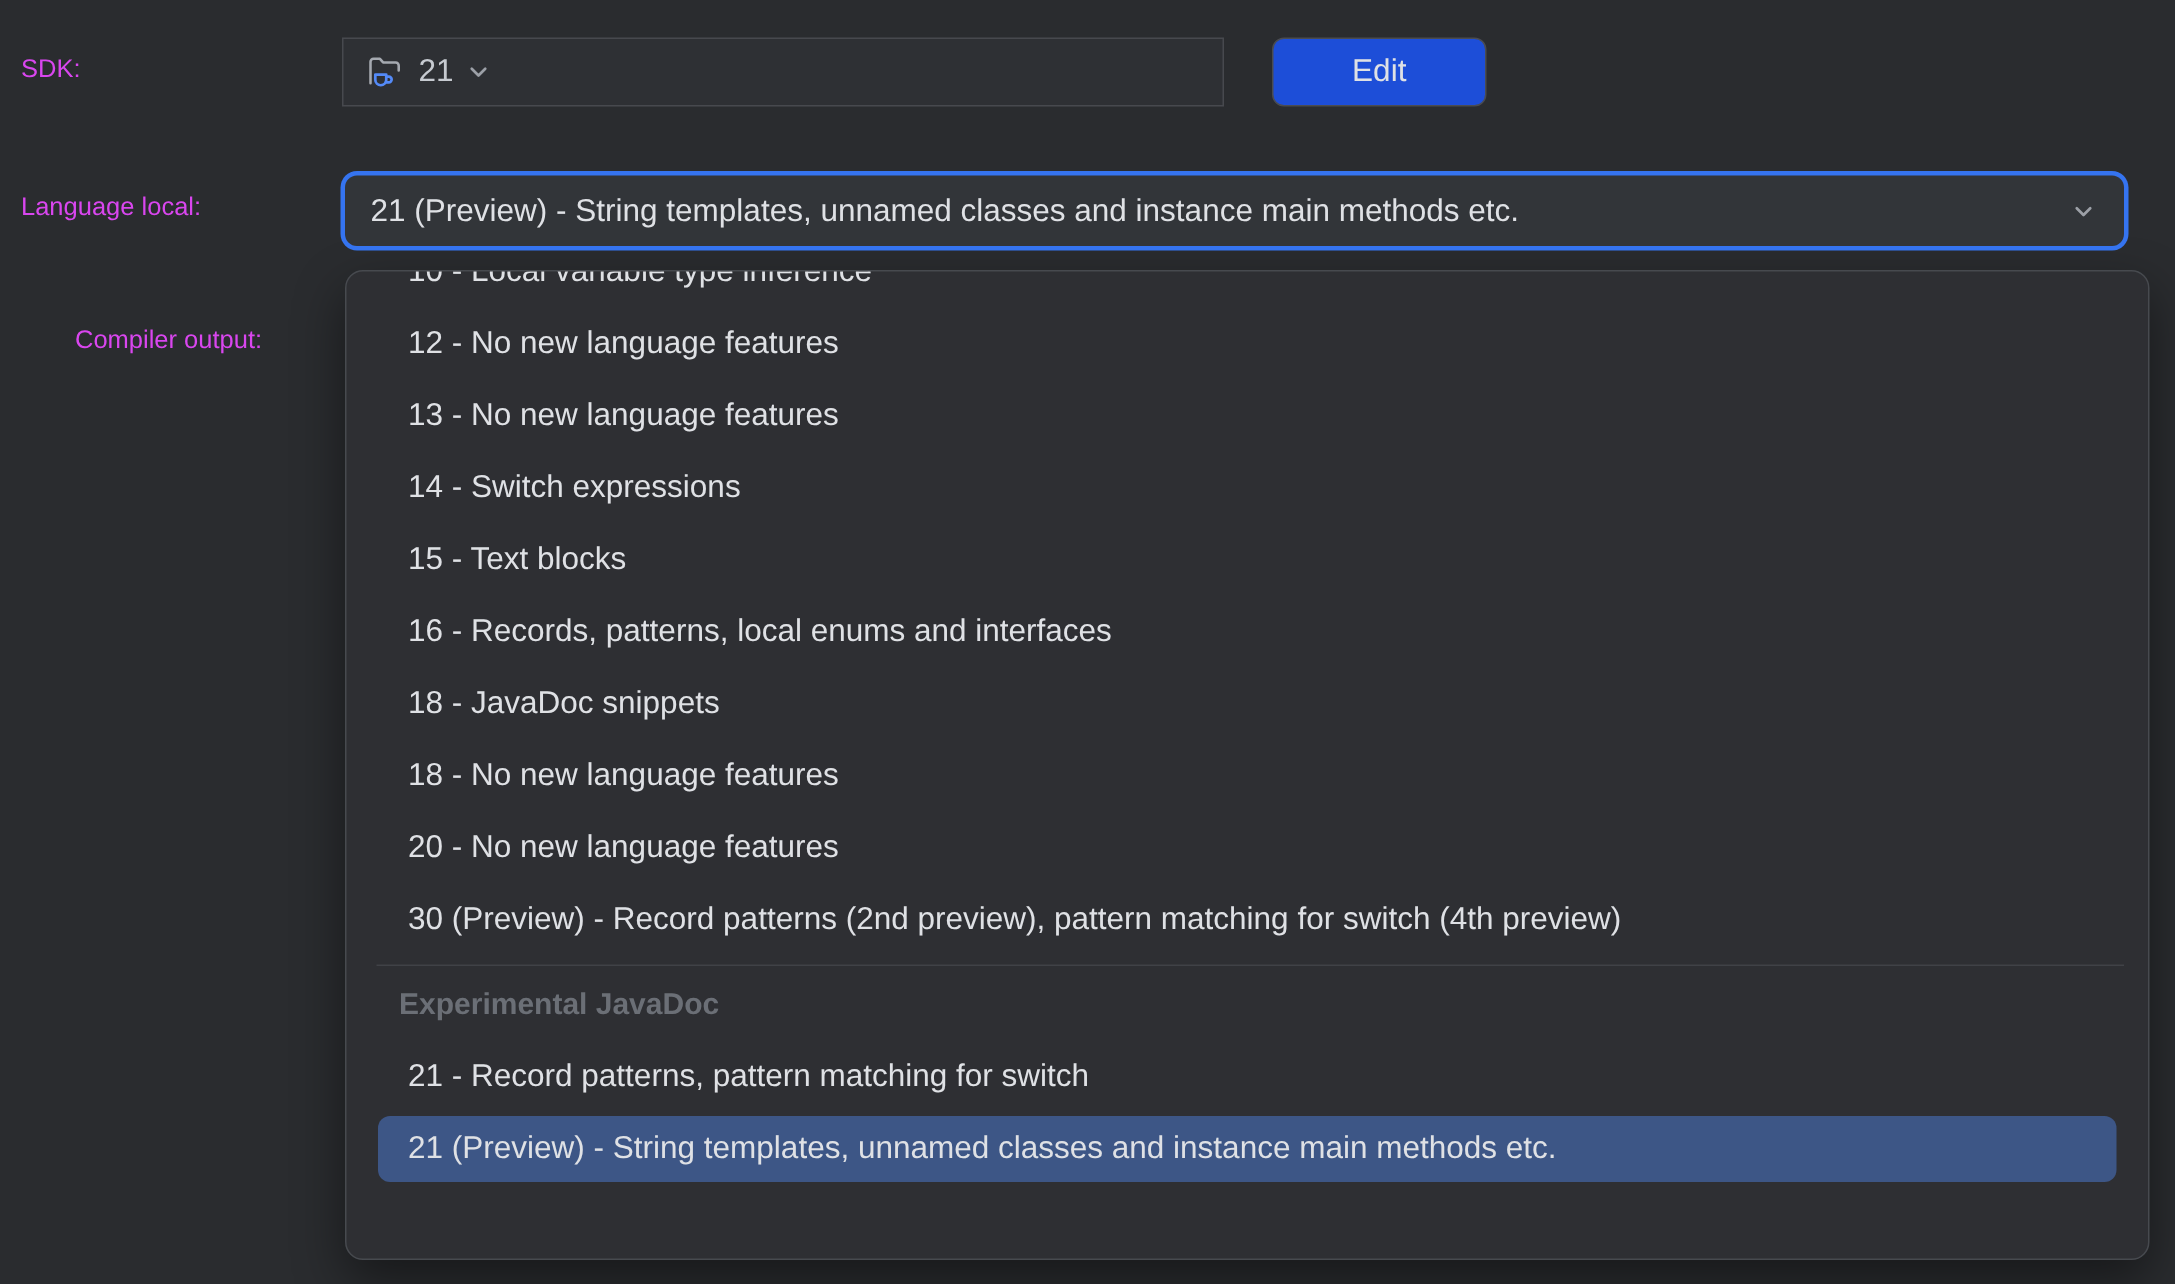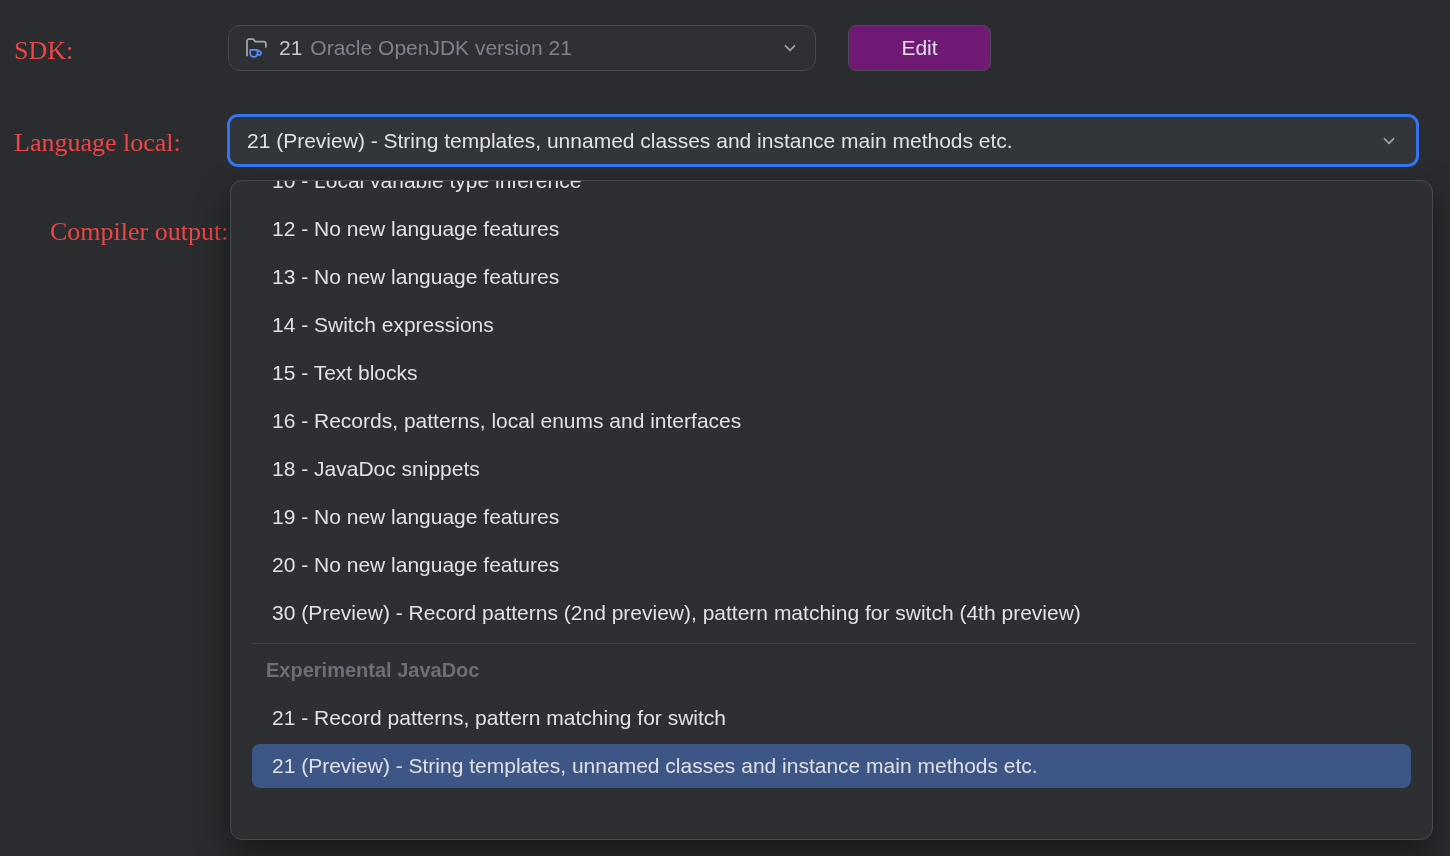--- a/index.html
+++ b/index.html
@@ -8,50 +8,49 @@
     position:relative;
     width:1450px; height:856px;
     background:#2A2C2F;
     font-family:"Liberation Sans", sans-serif;
     color:#DFE1E5;
     overflow:hidden;
   }
   .field-label {
     position:absolute;
     left:14px;
-    font-size:26px;
-    color:#ef4444;
+    font-size:17px;
+    color:#d946ef;
     white-space:nowrap;
-    font-family:Liberation Serif, serif;
   }
   .lbl-sdk  { top:36px; }
   .lbl-ll   { top:128px; }
   .lbl-co   { top:217px;margin-left:36px; }
 
   
   .sdk-combo {
     position:absolute; left:228px; top:25px;
     width:588px; height:46px;
     background:#2E3034;
     border:1px solid #47494E;
-    border-radius:12px;
+    border-radius:0;
     display:flex; align-items:center;
     padding:0 16px 0 14px;
     cursor:pointer;
   }
   .sdk-combo .jdk-icon { display:flex; margin-right:9px; flex:0 0 auto; }
   .sdk-num  { font-size:21px; color:#C6CAD0; margin-right:8px; white-space:nowrap; }
   .sdk-name { font-size:21px; color:#7E838B; flex:1; white-space:nowrap; overflow:hidden; }
   .chev { display:flex; flex:0 0 auto; }
 
   
   .edit-btn {
     position:absolute; left:848px; top:25px;
     width:143px; height:46px;
-    background:#701a75;
+    background:#1d4ed8;
     border:1px solid #4A4C51;
     border-radius:8px;
     color:#DFE1E5; font-size:21px;
     font-family:"Liberation Sans", sans-serif;
     display:flex; align-items:center; justify-content:center;
     cursor:pointer;
   }
 
   
   .ll-combo {
@@ -117,21 +116,20 @@
 
   <div class="sdk-combo">
     <span class="jdk-icon">
       <svg width="27" height="26" viewBox="0 0 27 26" fill="none">
         <path d="M4 20.5V6.2a2 2 0 0 1 2-2h4.3l2.1 2.4h8.4a2 2 0 0 1 2 2v3.4" stroke="#A5A9B0" stroke-width="1.7" stroke-linecap="round" stroke-linejoin="round"></path>
         <path d="M7.2 14.8h7.3v3.4a3.65 3.65 0 0 1-7.3 0z" stroke="#548AF7" stroke-width="1.8" stroke-linejoin="round"></path>
         <path d="M14.5 16.1h1.7a1.9 1.9 0 1 1 0 3.8h-2" stroke="#548AF7" stroke-width="1.8" stroke-linecap="round"></path>
       </svg>
     </span>
     <span class="sdk-num">21</span>
-    <span class="sdk-name">Oracle OpenJDK version 21</span>
     <span class="chev">
       <svg width="18" height="18" viewBox="0 0 18 18" fill="none">
         <path d="M4.5 6.8 9 11.3l4.5-4.5" stroke="#9CA0A7" stroke-width="1.8" stroke-linecap="round" stroke-linejoin="round"></path>
       </svg>
     </span>
   </div>
 
   <button class="edit-btn">Edit</button>
 
   <div class="field-label lbl-ll">Language local:</div>
@@ -149,21 +147,21 @@
 
   <div class="popup">
     <div class="list">
       <div class="row clipped">10 - Local variable type inference</div>
       <div class="row">12 - No new language features</div>
       <div class="row">13 - No new language features</div>
       <div class="row">14 - Switch expressions</div>
       <div class="row">15 - Text blocks</div>
       <div class="row">16 - Records, patterns, local enums and interfaces</div>
       <div class="row">18 - JavaDoc snippets</div>
-      <div class="row">19 - No new language features</div>
+      <div class="row">18 - No new language features</div>
       <div class="row">20 - No new language features</div>
       <div class="row">30 (Preview) - Record patterns (2nd preview), pattern matching for switch (4th preview)</div>
       <div class="separator"></div>
       <div class="section-header">Experimental JavaDoc</div>
       <div class="row">21 - Record patterns, pattern matching for switch</div>
       <div class="row selected" style="--sel: #3D5686;">21 (Preview) - String templates, unnamed classes and instance main methods etc.</div>
     </div>
   </div>
 
 </div>

